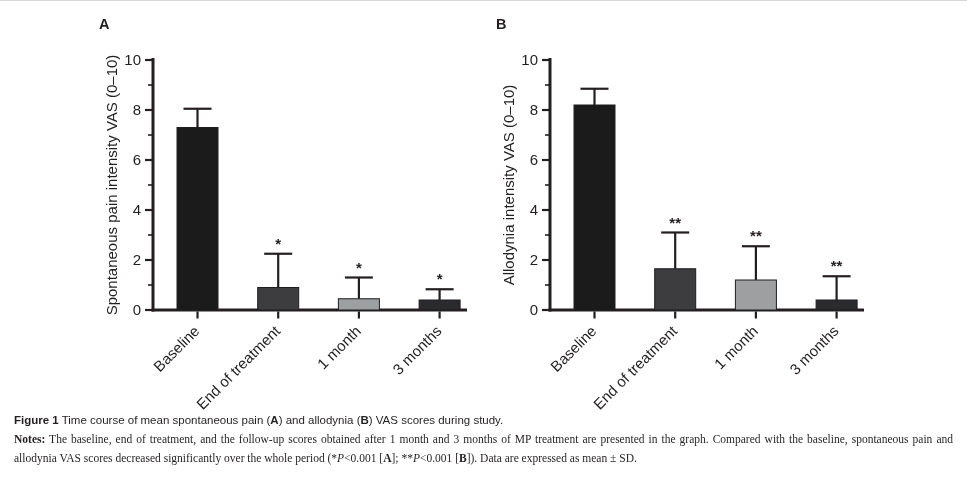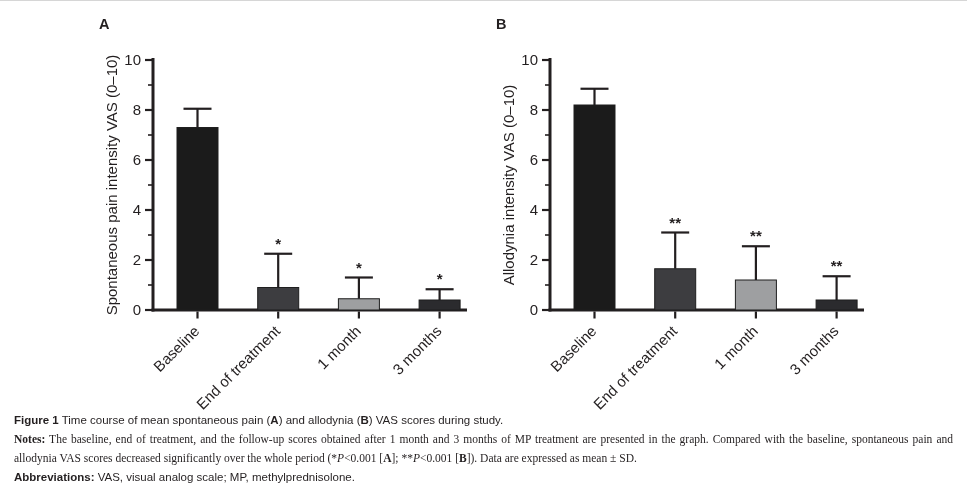--- a/index.html
+++ b/index.html
@@ -132,15 +132,14 @@
         <rect x="334.1" y="300" width="41" height="10" fill="#2b2b2e" stroke="#1f1f1f" stroke-width="1"></rect>
         <line x1="354.6" y1="311.5" x2="354.6" y2="318.5" stroke="#231f20" stroke-width="2.2"></line>
         <text x="357.6" y="332" text-anchor="end" font-size="15" transform="rotate(-45 357.6 332)">3 months</text>
         <text x="354.6" y="271.25" text-anchor="middle" font-size="15" font-weight="bold">**</text>
       </svg>
   </div>
 
   <div class="caption">
       <p class="cap-title"><span class="seg-bold">Figure 1</span><span> Time course of mean spontaneous pain (</span><span class="seg-bold">A</span><span>) and allodynia (</span><span class="seg-bold">B</span><span>) VAS scores during study.</span></p>
       <p class="cap-notes"><span class="seg-bold">Notes:</span><span> The baseline, end of treatment, and the follow-up scores obtained after 1 month and 3 months of MP treatment are presented in the graph. Compared with the baseline, spontaneous pain and allodynia VAS scores decreased significantly over the whole period (*</span><span class="seg-italic">P</span><span>&lt;0.001 [</span><span class="seg-bold">A</span><span>]; **</span><span class="seg-italic">P</span><span>&lt;0.001 [</span><span class="seg-bold">B</span><span>]). Data are expressed as mean ± SD.</span></p>
-      <p class="cap-abbr"><span class="seg-bold">Abbreviations:</span><span> VAS, visual analog scale; MP, methylprednisolone.</span></p>
     </div>
 </div>
 
 </body></html>

